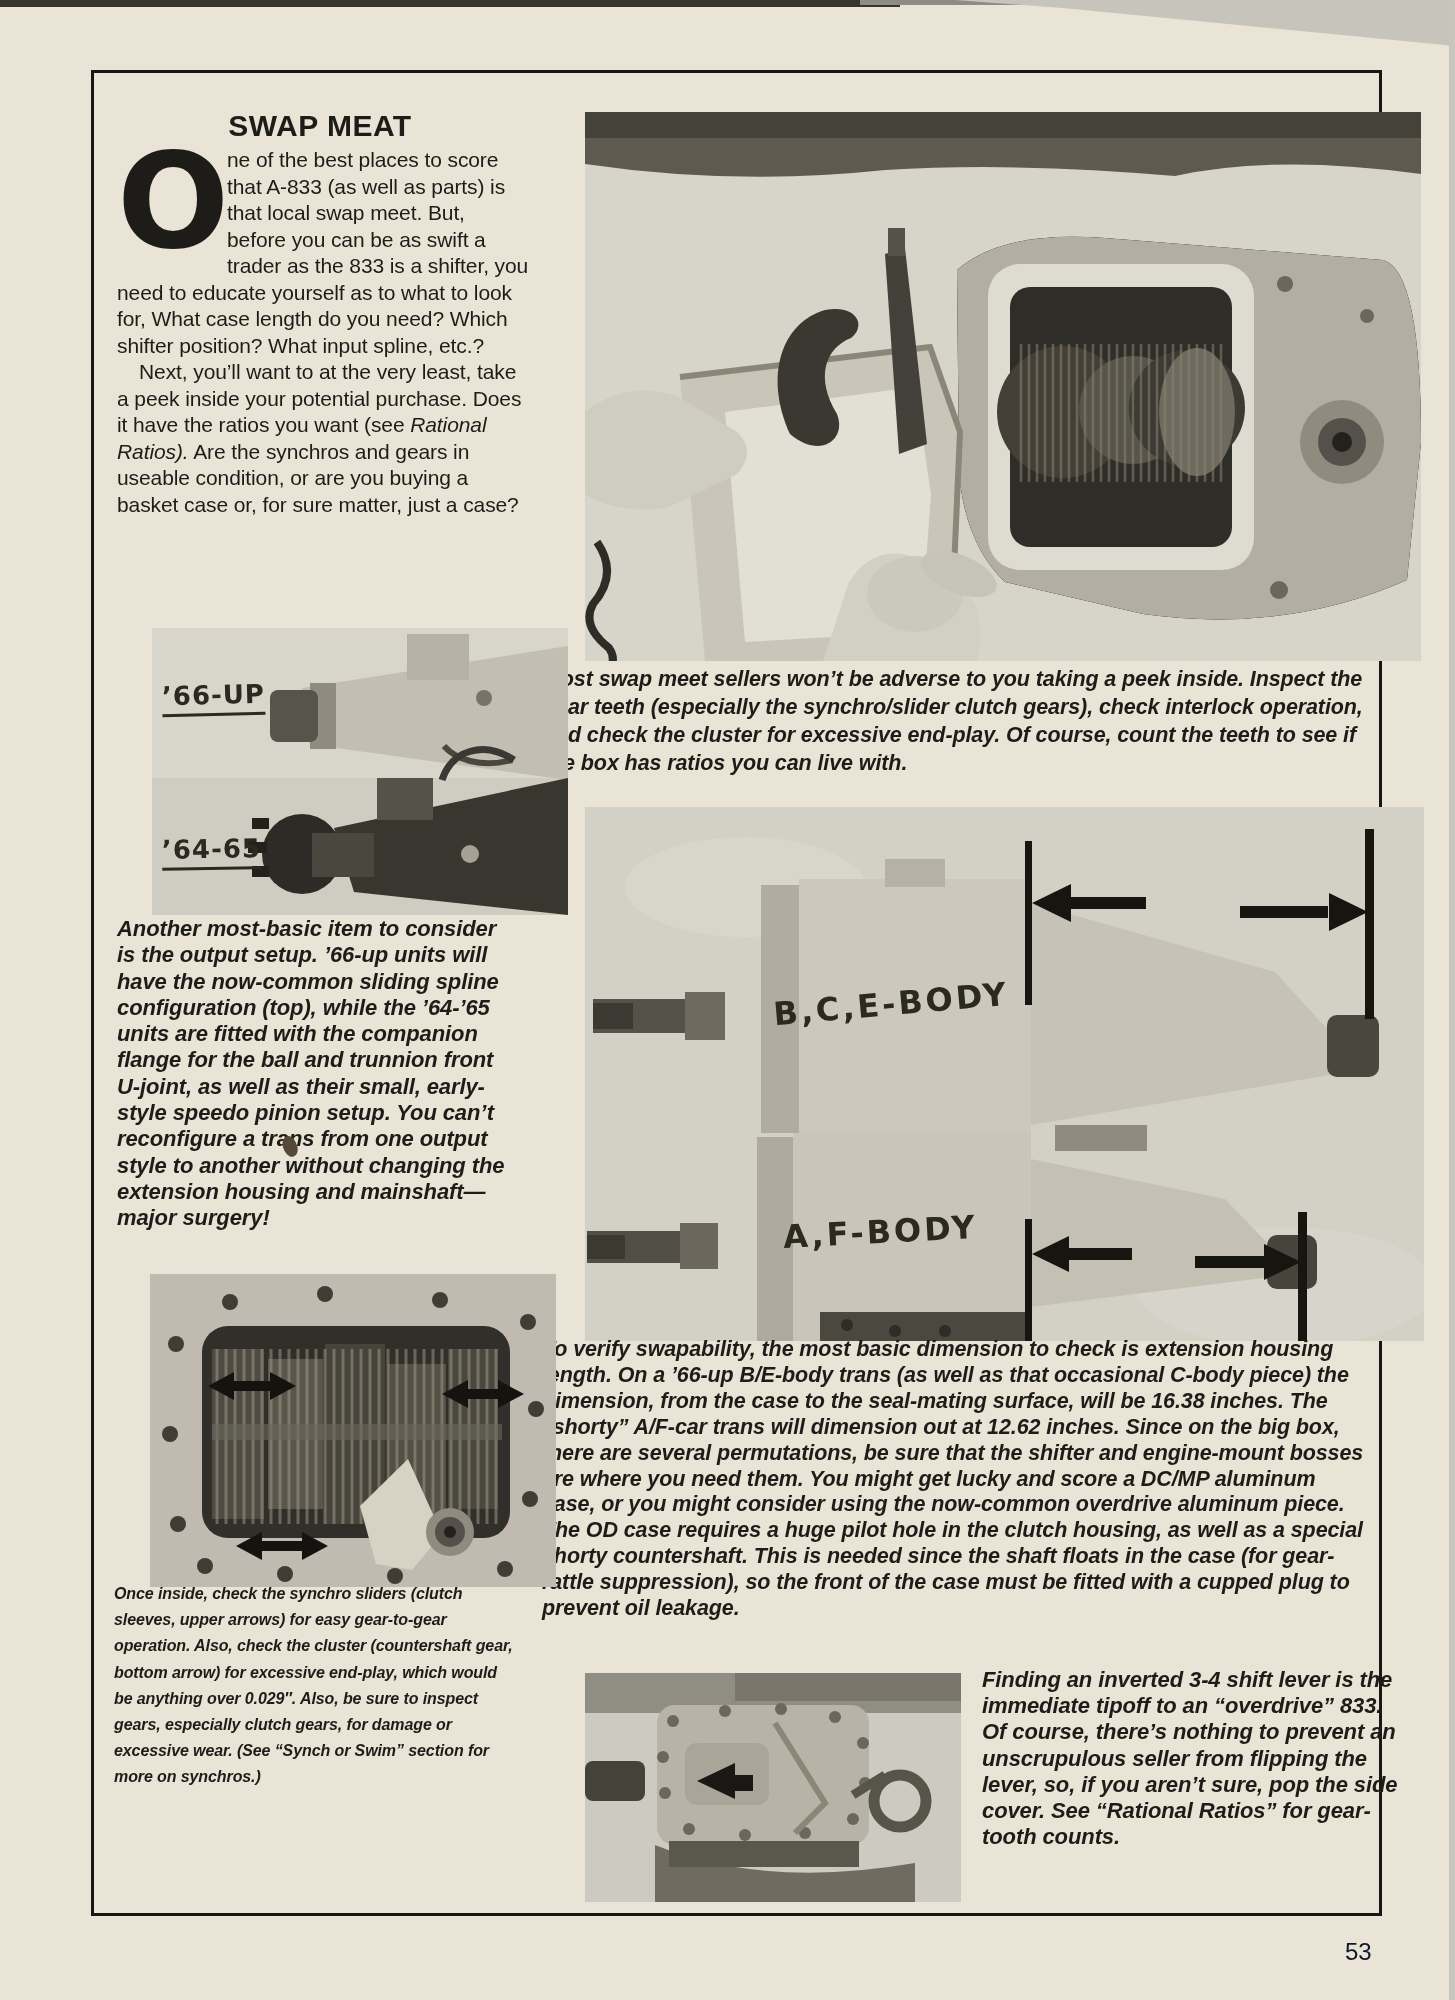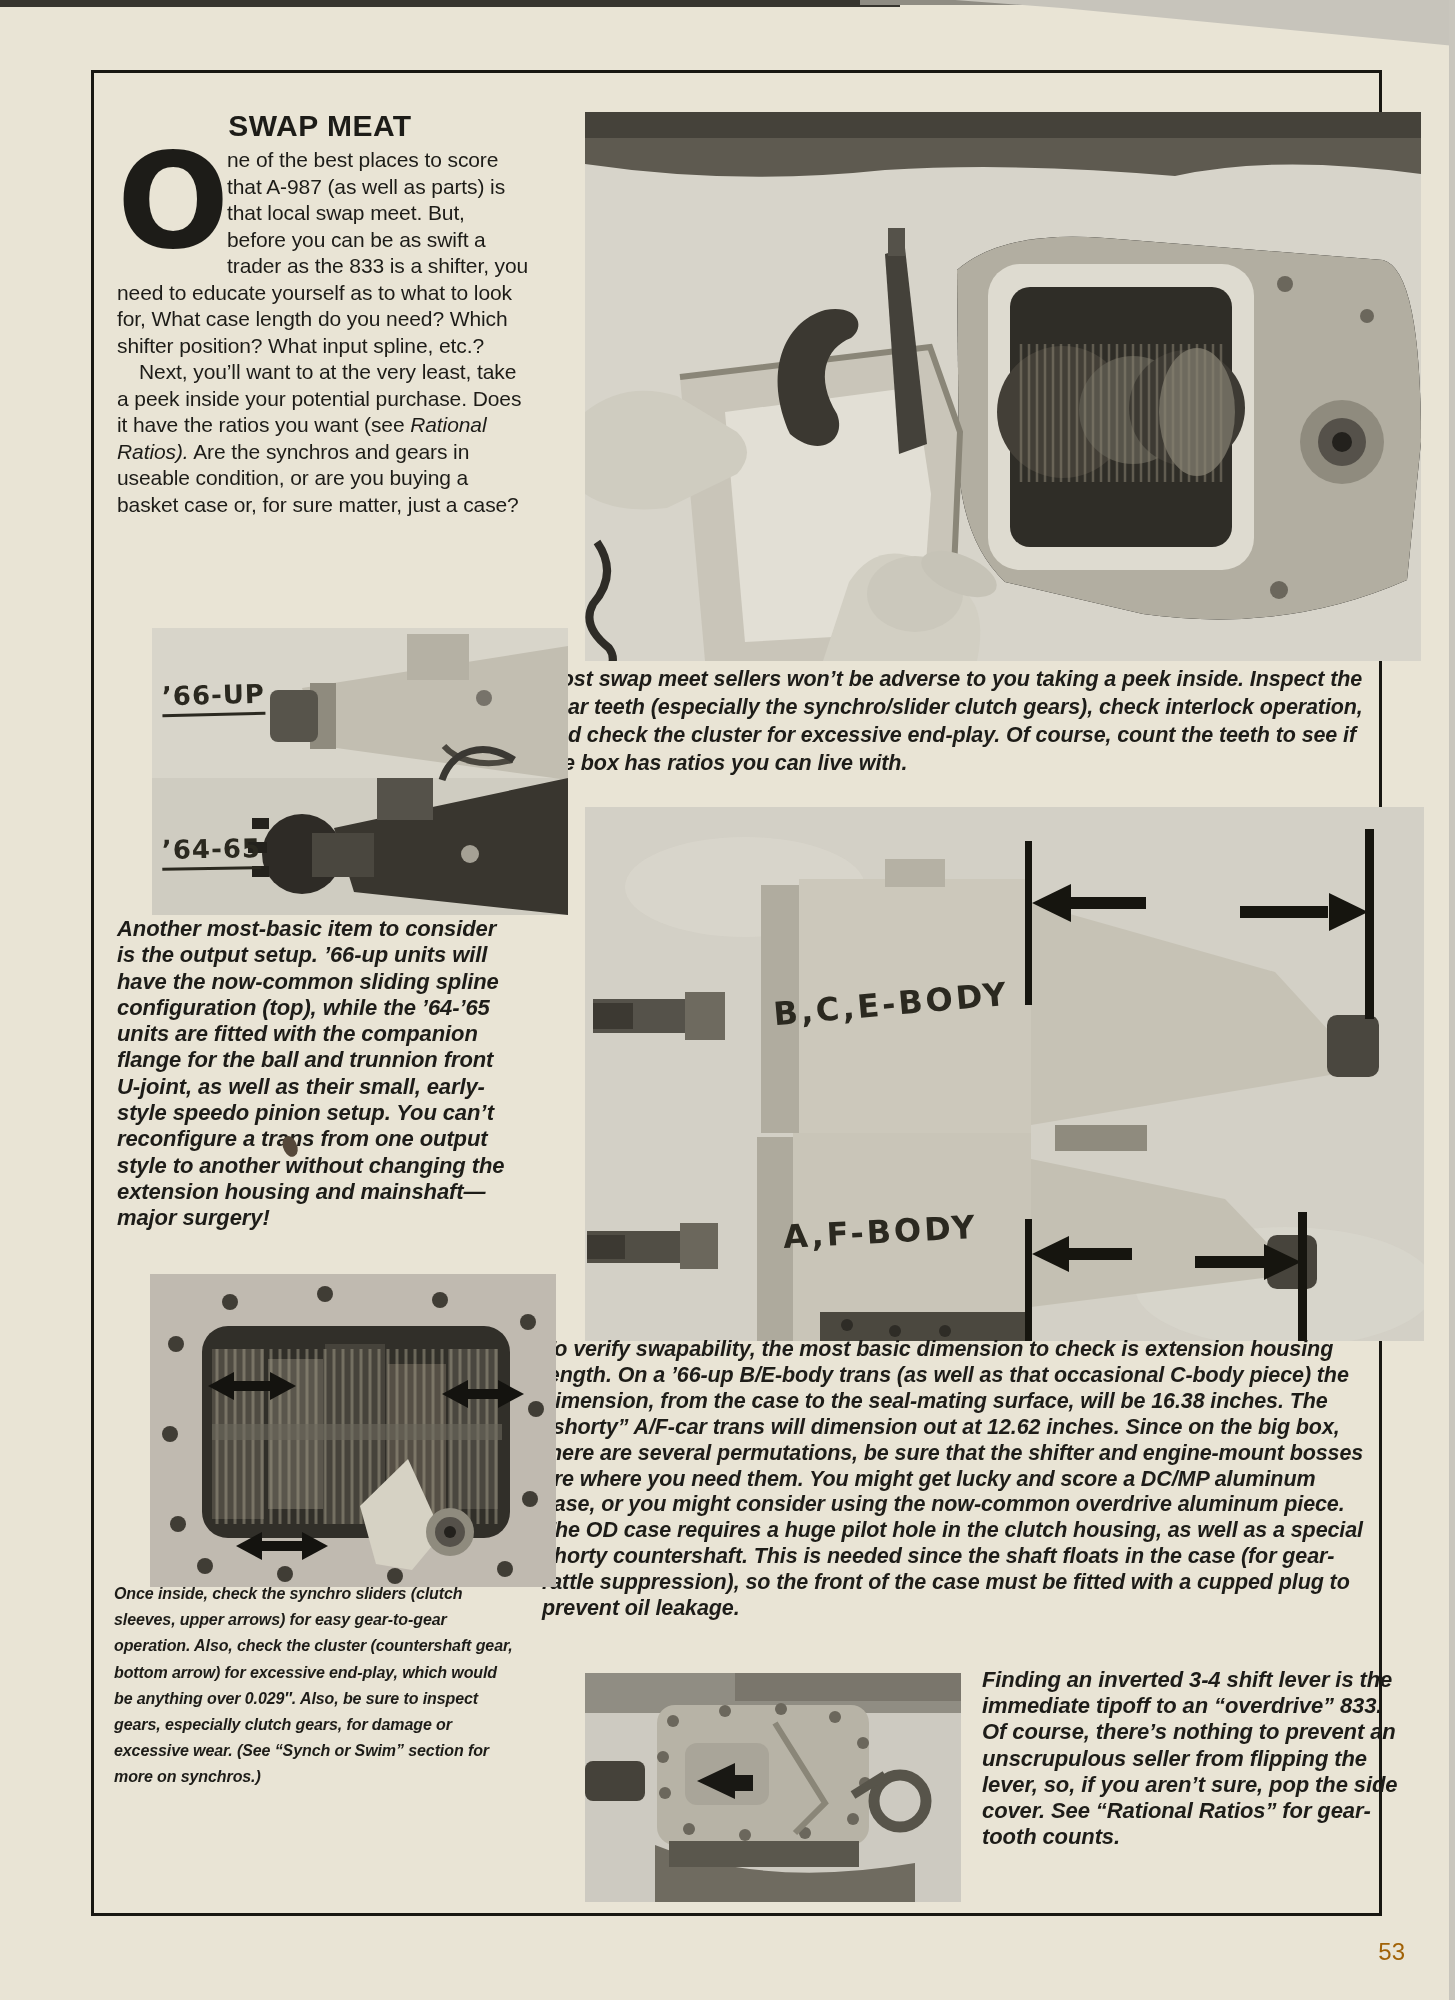--- a/index.html
+++ b/index.html
@@ -48,38 +48,38 @@
     color:#2b2920;letter-spacing:1px;white-space:nowrap;}
   .hand-label.u{border-bottom:3px solid #2b2920;padding-bottom:3px;}
   #lbl-66up{left:10px;top:52px;font-size:26px;transform:rotate(-1.5deg);}
   #lbl-6465{left:10px;top:206px;font-size:26px;transform:rotate(-1deg);}
   #lbl-bce{left:188px;top:178px;font-size:32px;transform:rotate(-5deg);letter-spacing:3px;}
   #lbl-af{left:198px;top:406px;font-size:32px;transform:rotate(-3deg);letter-spacing:3px;}
 
   .smudge{position:absolute;left:283px;top:1136px;width:14px;height:21px;background:#55483a;
     border-radius:60% 40% 55% 45%;transform:rotate(-28deg);}
 
-  .folio{position:absolute;left:1345px;top:1938px;width:60px;font-size:24px;color:#a16207;text-align:right;}
+  .folio{position:absolute;left:1345px;top:1938px;width:60px;font-size:24px;color:#0f172a;}
 </style>
 </head>
 <body>
 
 <div class="scan">
 
   <div class="edge-top"></div>
   <div class="edge-top2"></div>
   <div class="corner-wedge"></div>
   <div class="edge-right"></div>
 
   <div class="frame"></div>
 
   <h1 class="title">SWAP MEAT</h1>
 
   <div class="intro">
-    <p><span class="dropcap">O</span><span>ne of the best places to score that A-987 (as well as parts) is that local swap meet. But, before you can be as swift a trader as the 833 is a shifter, you need to educate yourself as to what to look for, What case length do you need? Which shifter position? What input spline, etc.?</span></p>
+    <p><span class="dropcap">O</span><span>ne of the best places to score that A-833 (as well as parts) is that local swap meet. But, before you can be as swift a trader as the 833 is a shifter, you need to educate yourself as to what to look for, What case length do you need? Which shifter position? What input spline, etc.?</span></p>
     <p><span>Next, you’ll want to at the very least, take a peek inside your potential purchase. Does it have the ratios you want (see </span><em>Rational Ratios).</em><span> Are the synchros and gears in useable condition, or are you buying a basket case or, for sure matter, just a case?</span></p>
   </div>
 
   <figure class="photo" id="photo-swap-meet">
     <svg width="836" height="549" viewBox="0 0 836 549">
       <defs>
         <pattern id="gteeth" width="8" height="16" patternUnits="userSpaceOnUse">
           <rect width="8" height="16" fill="none"></rect>
           <line x1="4" y1="0" x2="4" y2="16" stroke="#8a8372" stroke-width="2.5"></line>
         </pattern>

